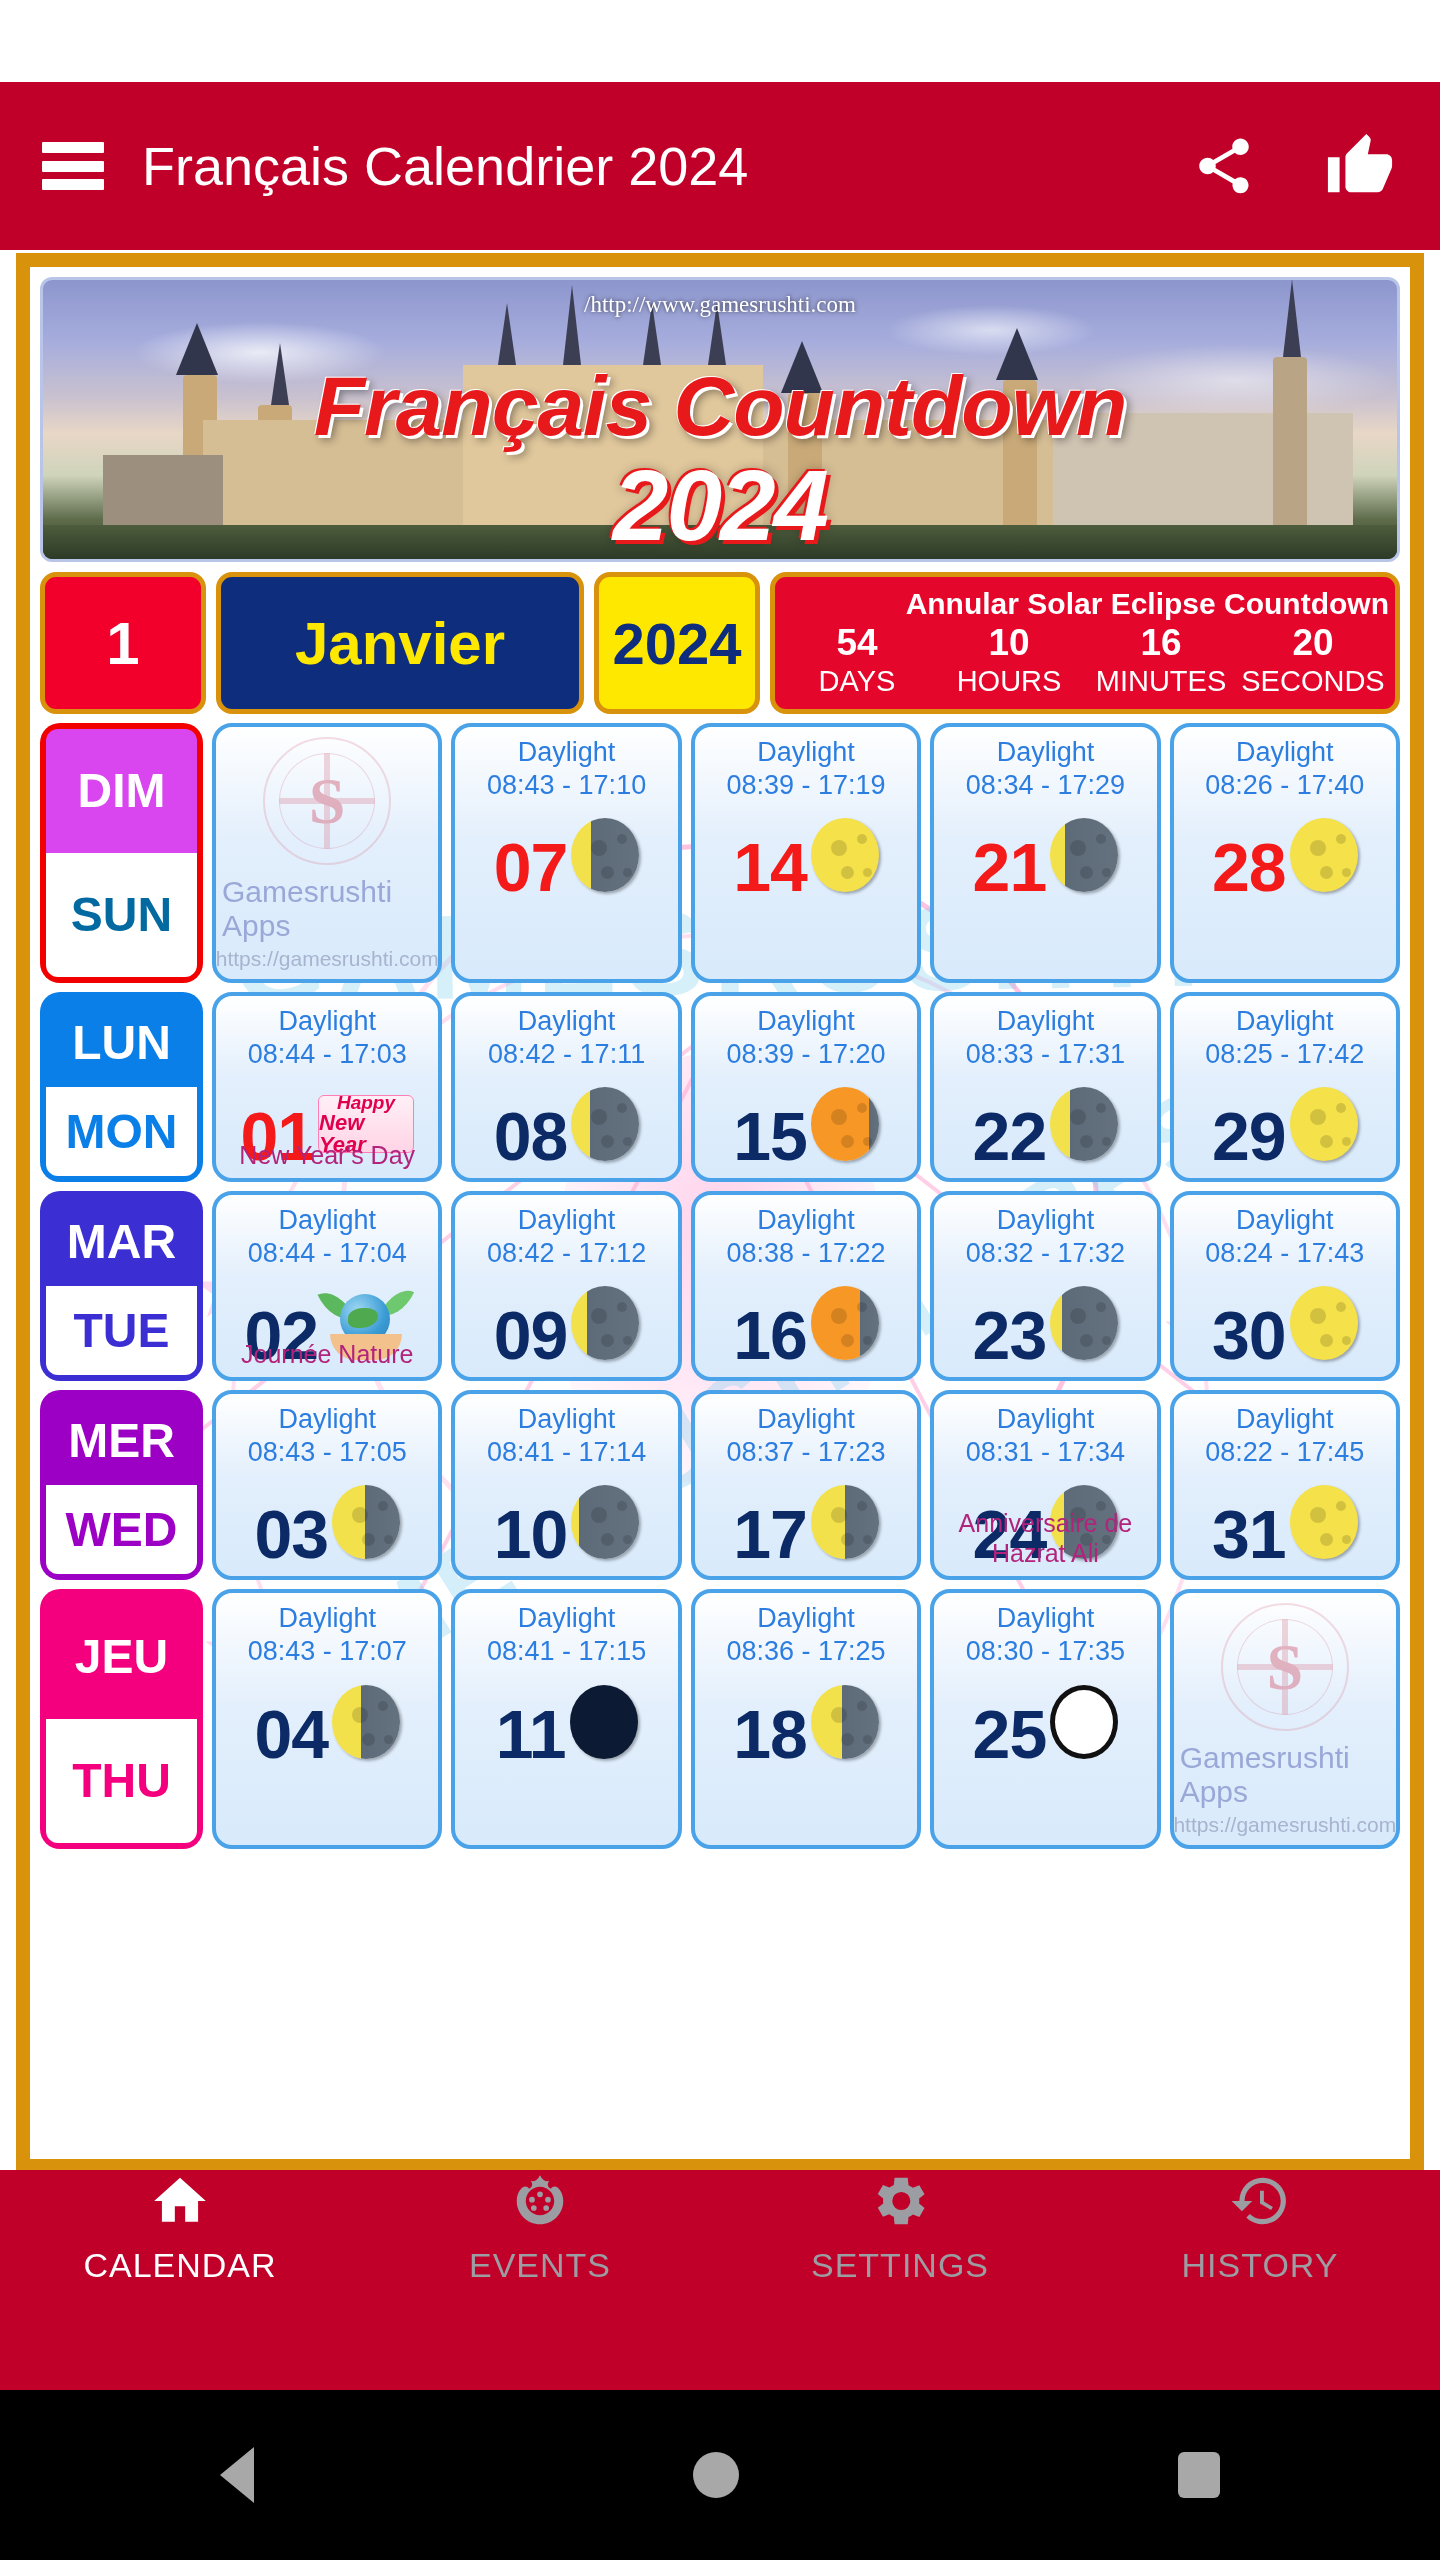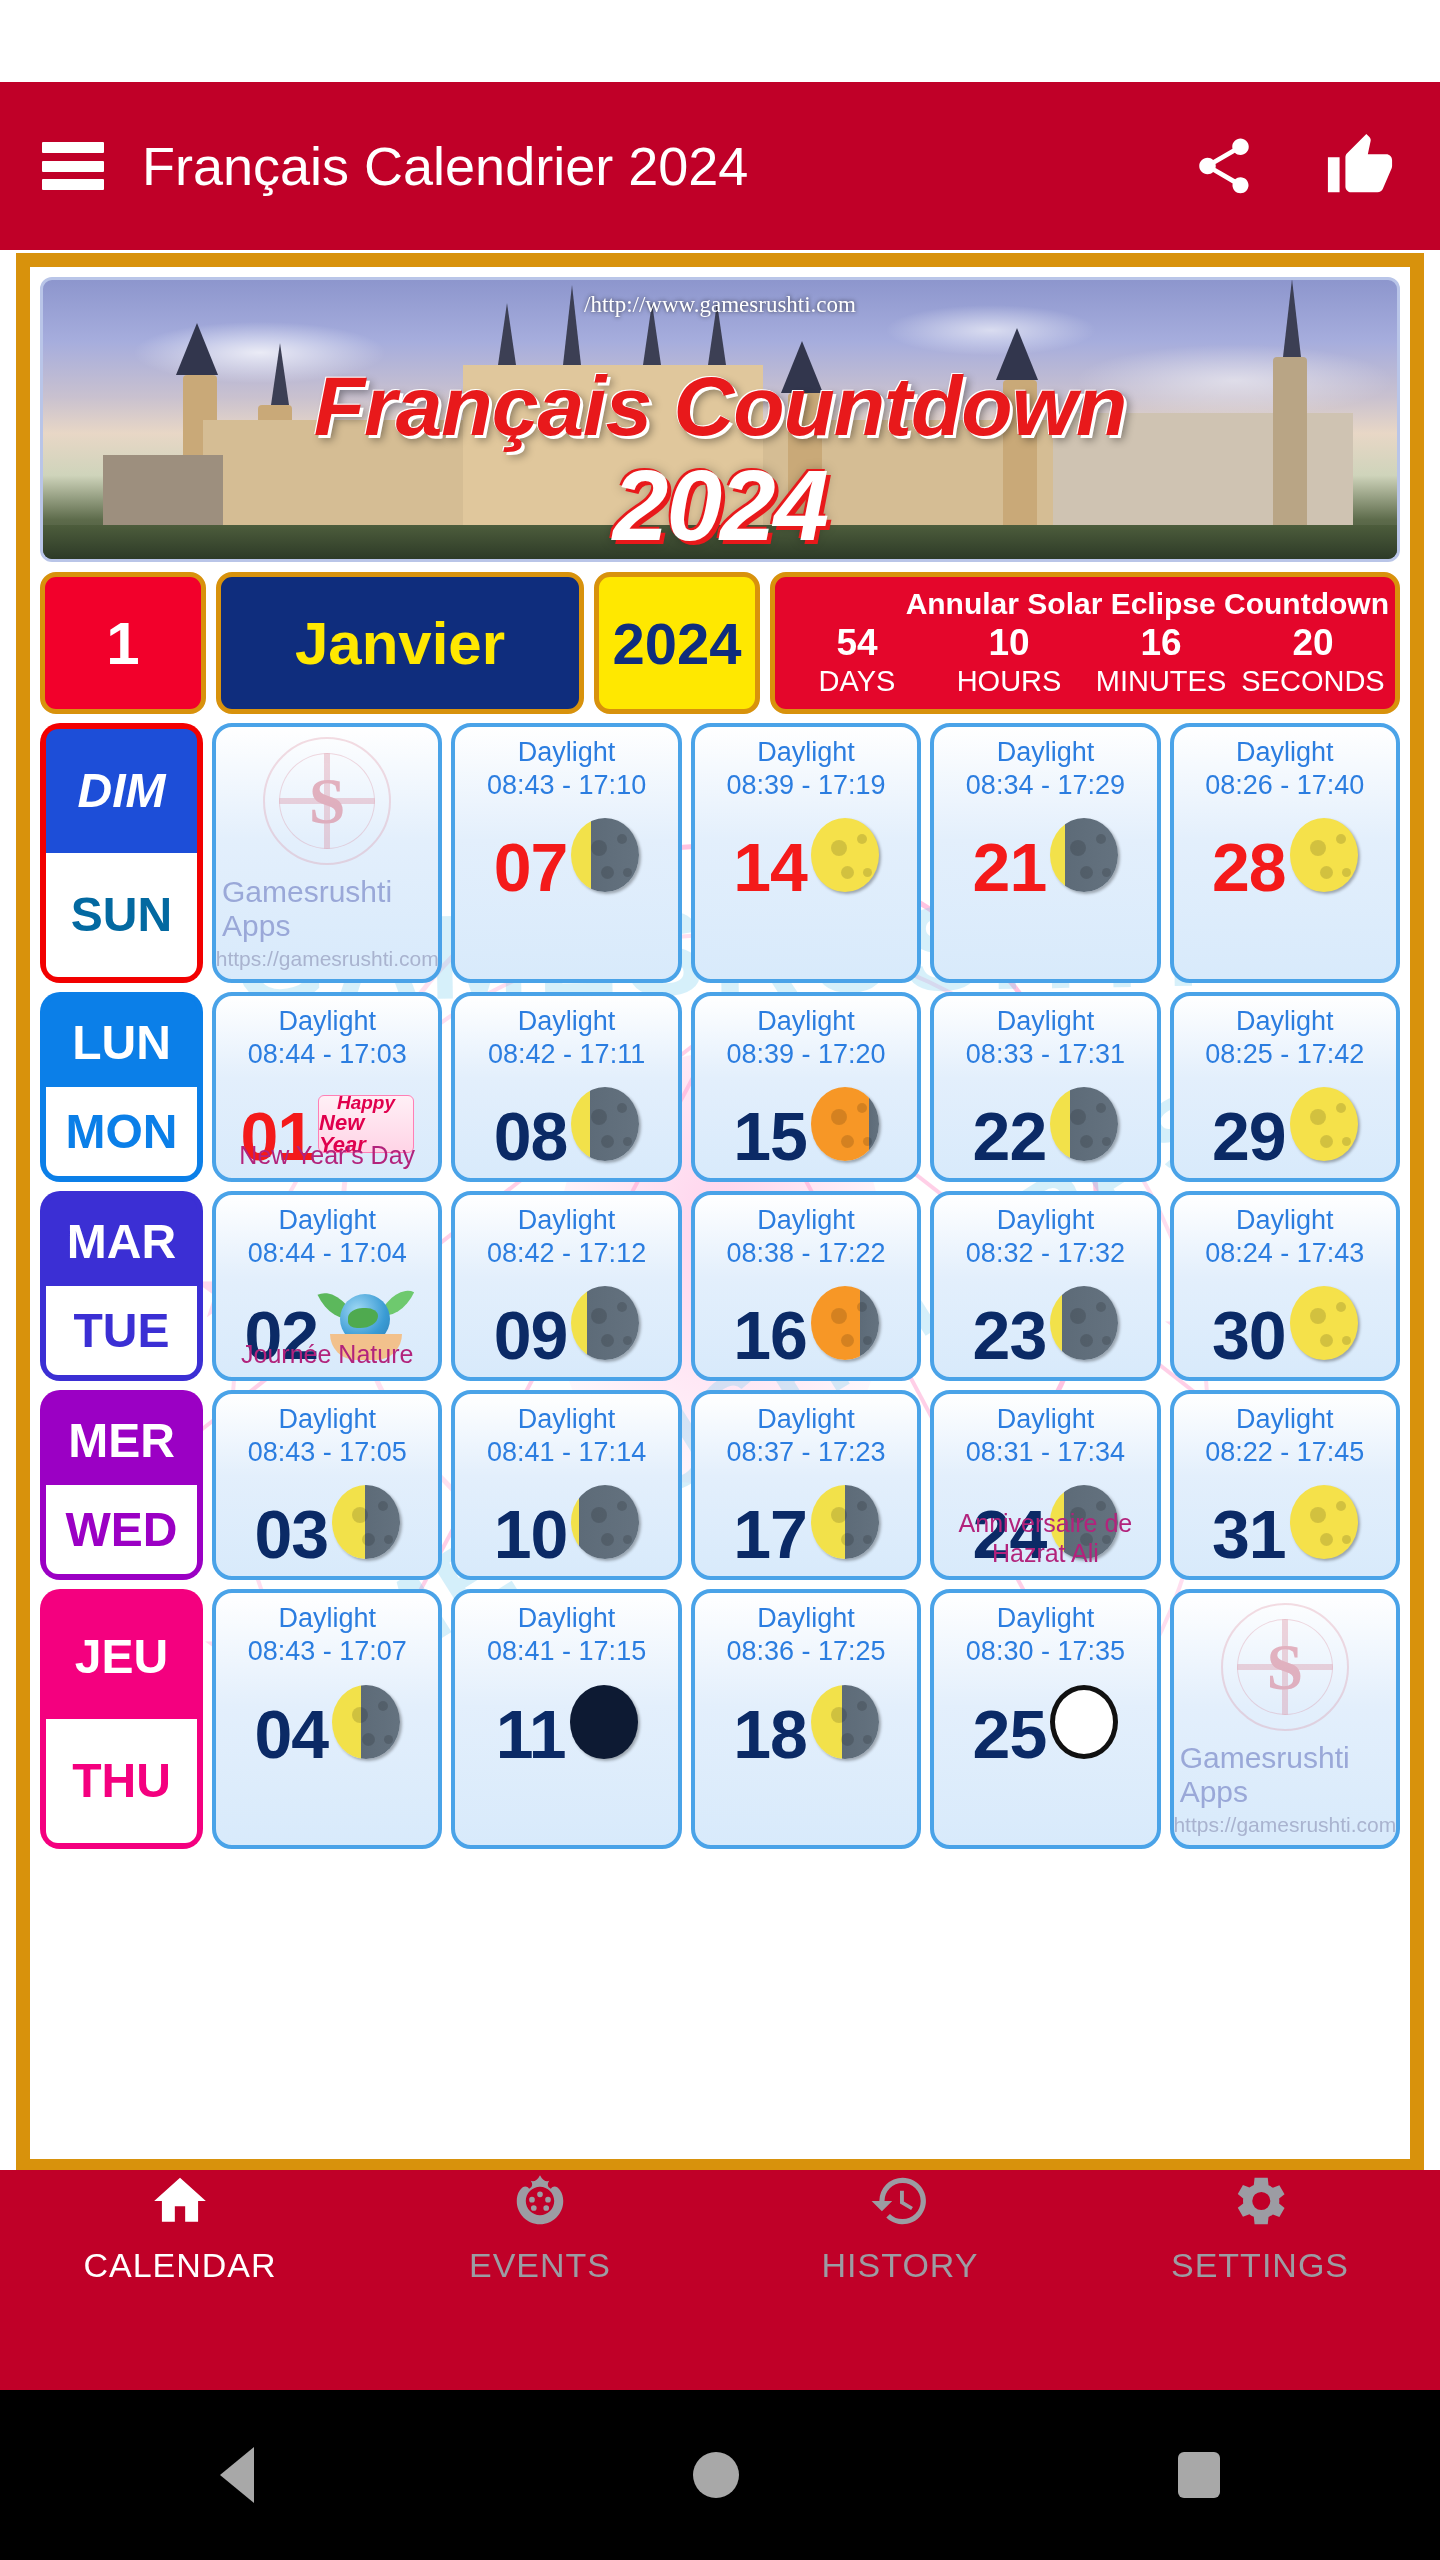--- a/index.html
+++ b/index.html
@@ -350,21 +350,21 @@
           <div class="wm-txt">GAMESRUSHTI</div>
           <div class="wm-txt2">GAMESRUSHTI APPS</div>
           <div class="wm-star" style="left:150px;top:520px;">★</div>
           <div class="wm-star" style="left:1120px;top:560px;">★</div>
           <div class="wm-star" style="left:160px;top:880px;">★</div>
           <div class="wm-star" style="left:1130px;top:900px;">★</div>
         </div>
         <div id="rows-host">
             <div class="row">
               <div class="daylabel" style="background: rgb(242, 0, 0);">
-                <div class="abbr" style="background: #1d4ed8; font-style: italic;">DIM</div>
+                <div class="abbr" style="background: #d946ef;">DIM</div>
                 <div class="en" style="color: #0369a1;">SUN</div>
               </div>
               <div class="cell empty">
                 <div class="gr-logo"></div>
                 <div class="gr-name">Gamesrushti Apps</div>
                 <div class="gr-url">https://gamesrushti.com</div>
               </div>
               <div class="cell">
                 <div class="dl-label">Daylight</div>
                 <div class="dl-time">08:43 - 17:10</div>
@@ -699,29 +699,29 @@
       <div class="lbl">CALENDAR</div>
     </div>
     <div class="navitem">
       <svg width="62" height="62" viewBox="0 0 24 24">
           <path d="M12 2c-1 2-2.2 2.6-3.6 2.2C9.4 5.6 9 6.7 7.8 7.3 6.2 4.9 3 7.8 3 12c0 5 4 9 9 9s9-4 9-9c0-4.2-3.2-7.1-4.8-4.7-1.2-.6-1.6-1.7-.6-3.1C14.2 4.6 13 4 12 2zm0 4.5c3 0 5.5 2.5 5.5 5.5S15 17.5 12 17.5 6.5 15 6.5 12 9 6.5 12 6.5zm0 1.8a1.1 1.1 0 100 2.2 1.1 1.1 0 000-2.2zm-3.1 2.1a1.1 1.1 0 100 2.2 1.1 1.1 0 000-2.2zm6.2 0a1.1 1.1 0 100 2.2 1.1 1.1 0 000-2.2zM9.6 13.6a1.1 1.1 0 100 2.2 1.1 1.1 0 000-2.2zm4.8 0a1.1 1.1 0 100 2.2 1.1 1.1 0 000-2.2z"></path>
         </svg>
       <div class="lbl">EVENTS</div>
     </div>
     <div class="navitem">
       <svg width="62" height="62" viewBox="0 0 24 24">
+          <path d="M19.4 13a7.8 7.8 0 000-2l2.1-1.6-2-3.5-2.5 1a7.6 7.6 0 00-1.7-1L15 3H9.9l-.3 2.8a7.6 7.6 0 00-1.7 1l-2.5-1-2 3.5L5.5 11a7.8 7.8 0 000 2l-2.1 1.6 2 3.5 2.5-1c.5.4 1.1.8 1.7 1l.3 2.9H15l.3-2.8c.6-.3 1.2-.6 1.7-1l2.5 1 2-3.5zM12.5 15.5A3.5 3.5 0 1116 12a3.5 3.5 0 01-3.5 3.5z"></path>
+        </svg>
+      <div class="lbl">SETTINGS</div>
+    </div>
+    <div class="navitem">
+      <svg width="62" height="62" viewBox="0 0 24 24">
           <path d="M13 3a9 9 0 00-9 9H1l3.9 3.9.1.1L9 12H6a7 7 0 117 7 6.9 6.9 0 01-4.9-2L6.7 18.4A9 9 0 1013 3zm-1 5v5l4.3 2.5.7-1.2-3.5-2.1V8H12z"></path>
         </svg>
       <div class="lbl">HISTORY</div>
-    </div>
-    <div class="navitem">
-      <svg width="62" height="62" viewBox="0 0 24 24">
-          <path d="M19.4 13a7.8 7.8 0 000-2l2.1-1.6-2-3.5-2.5 1a7.6 7.6 0 00-1.7-1L15 3H9.9l-.3 2.8a7.6 7.6 0 00-1.7 1l-2.5-1-2 3.5L5.5 11a7.8 7.8 0 000 2l-2.1 1.6 2 3.5 2.5-1c.5.4 1.1.8 1.7 1l.3 2.9H15l.3-2.8c.6-.3 1.2-.6 1.7-1l2.5 1 2-3.5zM12.5 15.5A3.5 3.5 0 1116 12a3.5 3.5 0 01-3.5 3.5z"></path>
-        </svg>
-      <div class="lbl">SETTINGS</div>
     </div>
   </div>
 
   <div class="sysnav">
     <div class="back"></div>
     <div class="home"></div>
     <div class="recents"></div>
   </div>
 
 </div>

